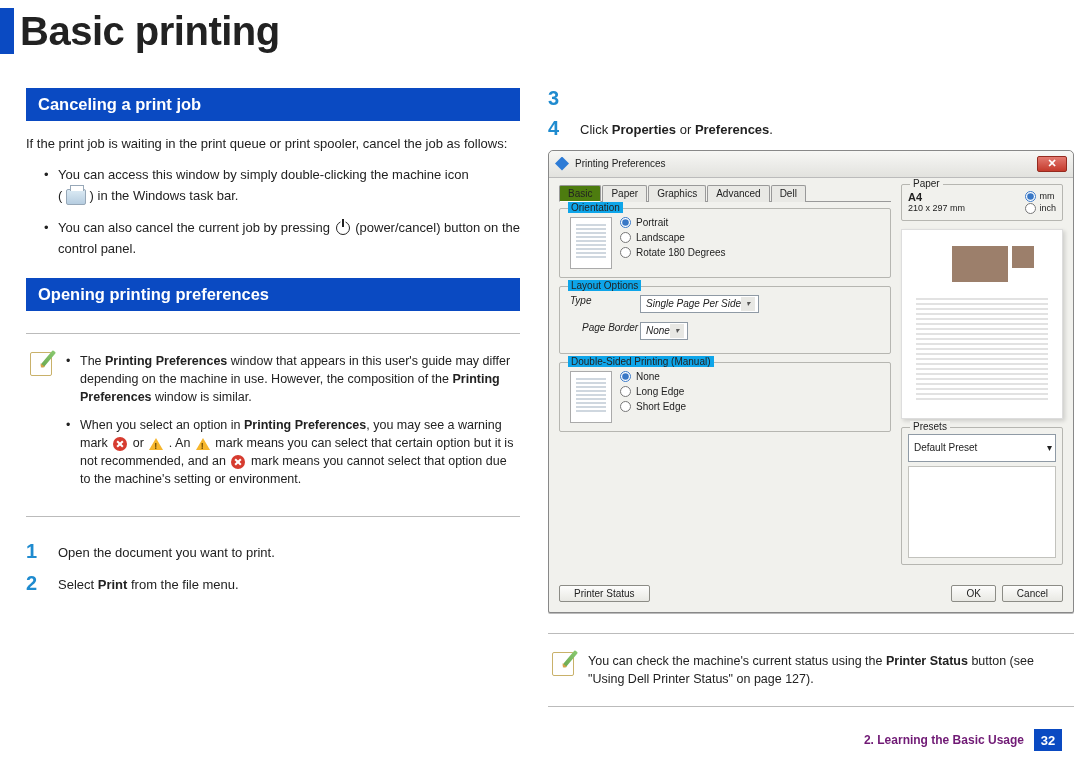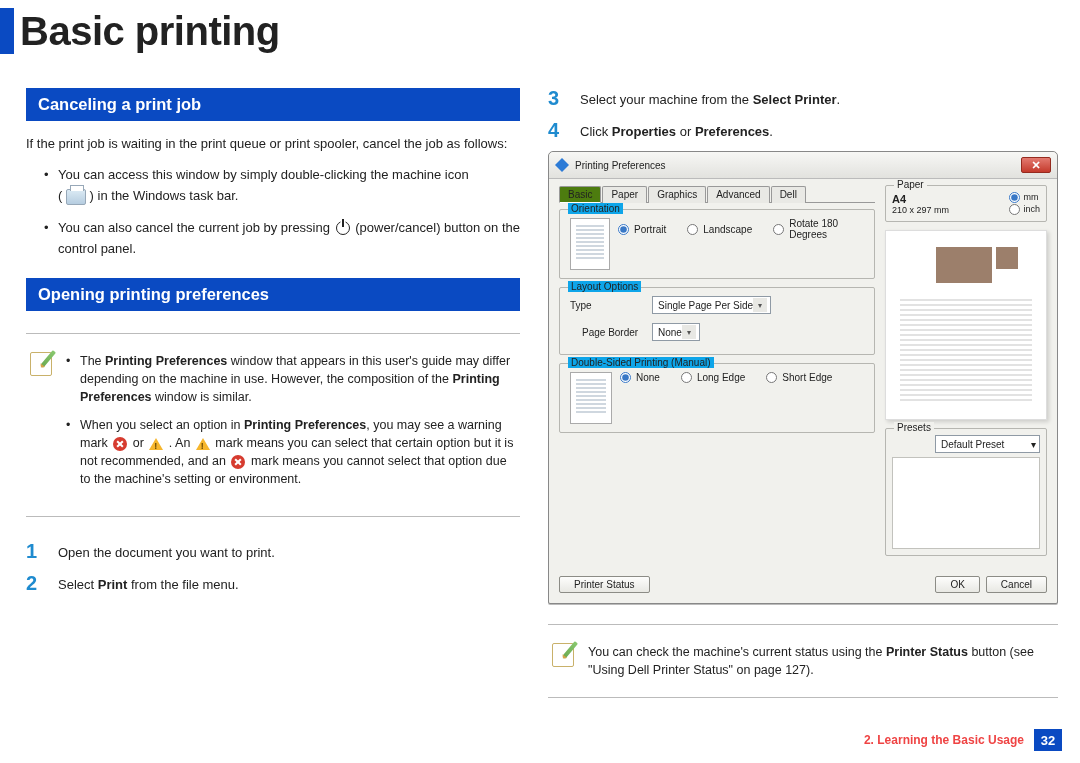--- a/index.html
+++ b/index.html
@@ -25,21 +25,21 @@
     margin-right: 6px;
   }
   .page-title {
     font-size: 40px;
     font-weight: 700;
     letter-spacing: -0.5px;
   }
   .columns {
     display: flex;
     gap: 28px;
-    padding: 26px 22px 0 26px;
+    padding: 26px 6px 0 26px;
   }
   .col-left {
     width: 494px;
     flex: 0 0 494px;
   }
   .col-right {
     flex: 1;
   }
   .section-bar {
     background: #0a4ac2;
@@ -272,24 +272,24 @@
     padding:0 3px;
     font-size:10px;
   }
   .thumb {
     width:42px;height:52px;
     background:#fff;
     border:1px solid #aaa;
     position:relative;
   }
   .thumb::before{content:"";position:absolute;top:6px;left:5px;right:5px;height:2px;background:#cfd7df;box-shadow:0 4px #cfd7df,0 8px #cfd7df,0 12px #cfd7df,0 16px #cfd7df,0 20px #cfd7df,0 24px #cfd7df,0 28px #cfd7df,0 32px #cfd7df;}
-  .radio-col{display:flex;flex-direction:row;gap:21px;font-size:10px;}
+  .radio-col{display:flex;flex-direction:column;gap:4px;font-size:10px;}
   .radio-col label{display:flex;align-items:center;gap:5px;}
   input[type=radio]{accent-color:#3978c6;width:11px;height:11px;}
-  .kv-row{display:flex;align-items:center;gap:12px;margin-bottom:5px;}
+  .kv-row{display:flex;gap:0;margin-bottom:5px;font-style:italic;}
   .kv-label{width:70px;font-size:10px;text-align:left;}
   .select-mock{
     flex:1;
     background:#fff;
     border:1px solid #8f9aa5;
     height:18px;
     display:flex;align-items:center;justify-content:space-between;
     padding:0 3px 0 5px;
     font-size:10px;
   }
@@ -320,44 +320,44 @@
     border:1px solid #ddd;
     height:190px;
     box-shadow: 2px 2px 4px rgba(0,0,0,0.15);
     position:relative;
   }
   .preview-page .blob{position:absolute;background:#9c7f6b;}
   .b1{top:16px;left:50px;width:56px;height:36px;}
   .b2{top:16px;left:110px;width:22px;height:22px;background:#4a6c88;}
   .preview-page::before{content:"";position:absolute;top:68px;left:14px;right:14px;height:2px;background:#e2e2e2;box-shadow:0 5px #e2e2e2,0 10px #e2e2e2,0 15px #e2e2e2,0 20px #e2e2e2,0 25px #e2e2e2,0 30px #e2e2e2,0 35px #e2e2e2,0 40px #e2e2e2,0 45px #e2e2e2,0 50px #e2e2e2,0 55px #e2e2e2,0 60px #e2e2e2,0 65px #e2e2e2,0 70px #e2e2e2,0 75px #e2e2e2,0 80px #e2e2e2,0 85px #e2e2e2,0 90px #e2e2e2,0 95px #e2e2e2,0 100px #e2e2e2;}
   .presets-sel{
-    background:#fff;border:1px solid #8f9aa5;height:18px;
+    background:#fff;border:1px solid #8f9aa5;height:28px;
     display:flex;align-items:center;justify-content:space-between;
-    padding:0 3px 0 5px;font-size:10px;margin-bottom:4px;margin-left:43px;
+    padding:0 3px 0 5px;font-size:10px;margin-bottom:4px;
   }
   .preset-list{background:#fff;border:1px solid #c2c2bd;height:92px;}
   .dlg-footer{display:flex;justify-content:space-between;align-items:center;padding:6px 10px 10px 10px;}
   .footer-btn{
     background:linear-gradient(#fdfdfc,#e8e8e3);
     border:1px solid #8c8c86;
     border-radius:2px;
     padding:2px 14px;
     font-size:10px;
   }
   .footer-right{display:flex;gap:6px;}
 
   .page-footer{
     position:absolute;
     bottom:12px;
     right:18px;
     display:flex;
     align-items:center;
     gap:10px;
   }
-  .footer-text{font-size:12px;font-weight:700;color:#ef4444;}
+  .footer-text{font-size:12px;font-weight:700;color:#701a75;}
   .pagenum{
     background:#0a4ac2;color:#fff;font-weight:700;
     width:28px;height:22px;display:flex;align-items:center;justify-content:center;
     font-size:13px;
   }
 </style>
 </head>
 <body>
 
 <div class="page-header">
@@ -420,23 +420,20 @@
       <div class="step-num">2</div>
       <div class="step-text">
         <span>Select </span><b>Print</b><span> from the file menu.</span>
       </div>
     </div>
   </div>
 
   <div class="col-right">
     <div class="step-row">
       <div class="step-num">3</div>
-      <div class="step-text">
-        <span>Select your machine from the </span><b>Select Printer</b><span>.</span>
-      </div>
     </div>
     <div class="step-row">
       <div class="step-num">4</div>
       <div class="step-text">
         <span>Click </span><b>Properties</b><span> or </span><b>Preferences</b><span>.</span>
       </div>
     </div>
 
     <div class="dialog">
       <div class="titlebar">

